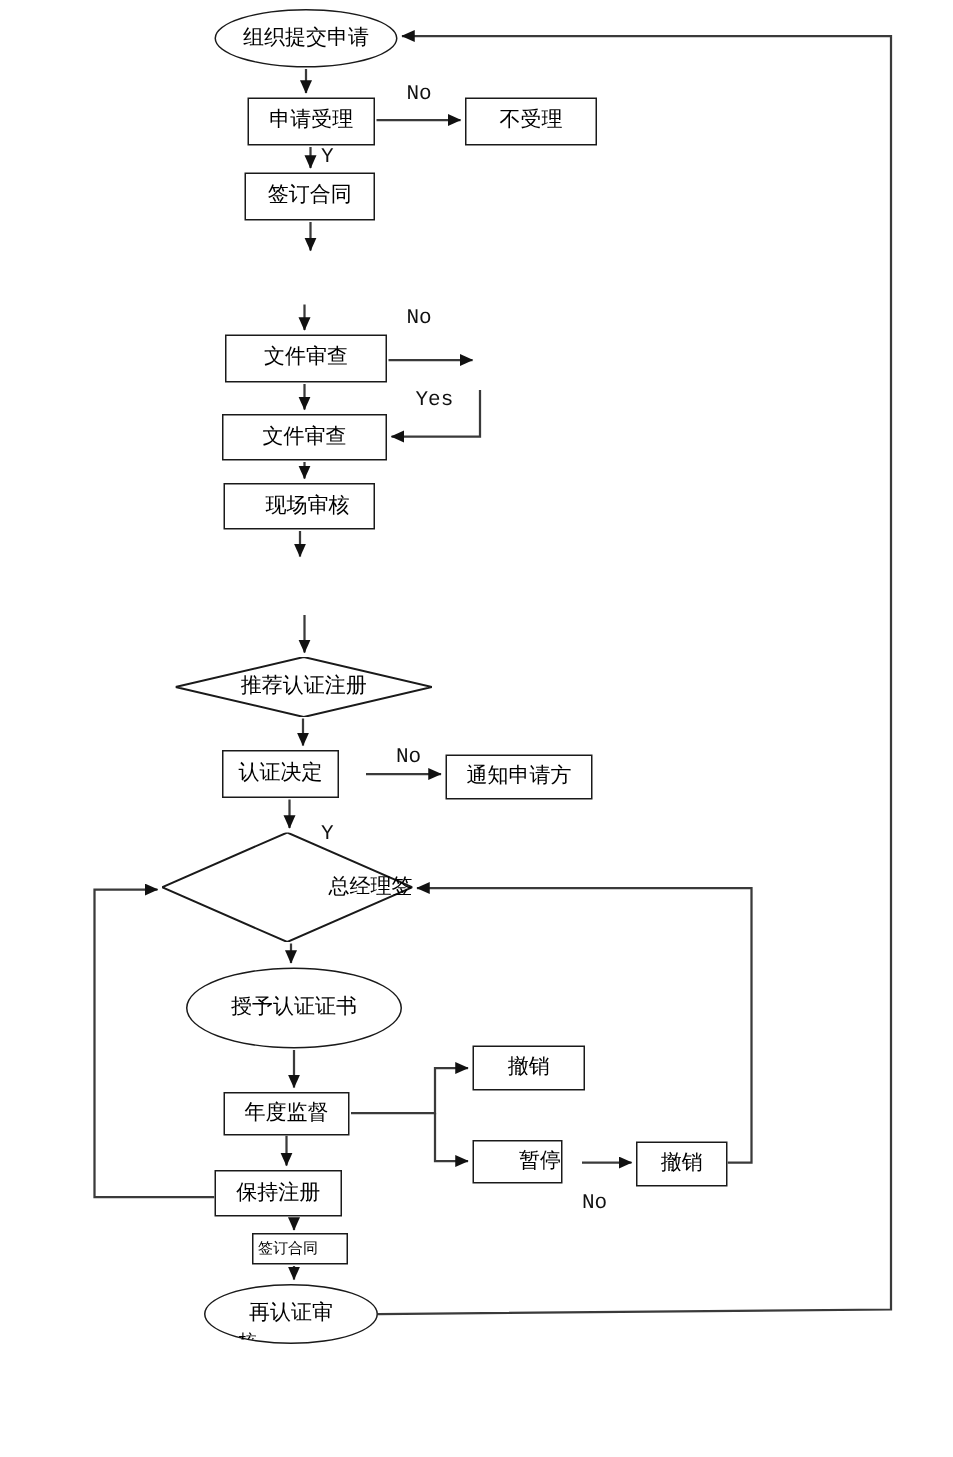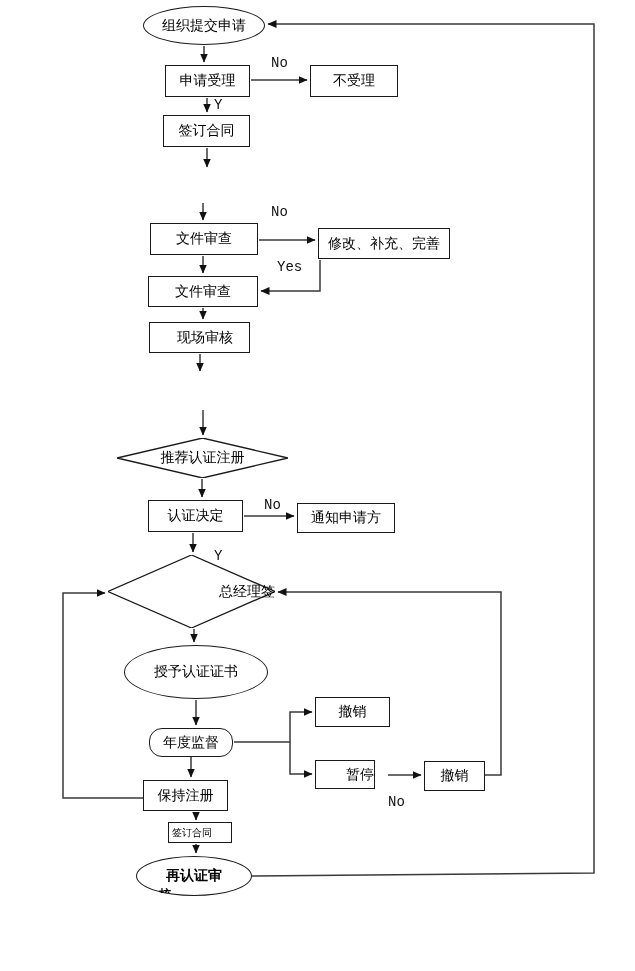--- a/index.html
+++ b/index.html
@@ -93,60 +93,57 @@
 
   <div class="node rect" style="left:163px;top:115px;width:87px;height:32px;">
     <span>签订合同</span>
   </div>
 
 
   <div class="node rect" style="left:150px;top:223px;width:108px;height:32px;">
     <span>文件审查</span>
   </div>
 
-  <div class="node rect" style="left:318px;top:228px;width:132px;height:31px;">
-    <span>修改、补充、完善</span>
-  </div>
 
   <div class="node rect" style="left:148px;top:276px;width:110px;height:31px;">
     <span>文件审查</span>
   </div>
 
   <div class="node rect" style="left:149px;top:322px;width:101px;height:31px;padding-left:11px;">
     <span>现场审核</span>
   </div>
 
 
   <div class="node diamond" style="left:117px;top:438px;width:171px;height:40px;">
     <svg width="171" height="40">
       <polygon points="0,20 85.5,0 171,20 85.5,40" fill="#ffffff" stroke="#1a1a1a" stroke-width="1.3"></polygon>
     </svg>
     <span class="lbl">推荐认证注册</span>
   </div>
 
-  <div class="node rect" style="left:148px;top:500px;width:95px;height:32px;">
+  <div class="node rect" style="left:148px;top:500px;width:78px;height:32px;">
     <span>认证决定</span>
   </div>
 
   <div class="node rect" style="left:297px;top:503px;width:98px;height:30px;">
     <span>通知申请方</span>
   </div>
 
   <div class="node diamond" style="left:108px;top:555px;width:167px;height:73px;justify-content:flex-end;">
     <svg width="167" height="73">
       <polygon points="0,36.5 83.5,0 167,36.5 83.5,73" fill="#ffffff" stroke="#1a1a1a" stroke-width="1.3"></polygon>
     </svg>
     <span class="lbl">总经理签</span>
   </div>
 
   <div class="node ellipse" style="left:124px;top:645px;width:144px;height:54px;">
     <span>授予认证证书</span>
   </div>
 
-  <div class="node rect" style="left:149px;top:728px;width:84px;height:29px;border-radius:13px;">
+  <div class="node rect" style="left:149px;top:728px;width:84px;height:29px;">
     <span>年度监督</span>
   </div>
 
   <div class="node rect" style="left:315px;top:697px;width:75px;height:30px;">
     <span>撤销</span>
   </div>
 
   <div class="node rect" style="left:315px;top:760px;width:60px;height:29px;justify-content:flex-end;">
     <span>暂停</span>
   </div>
@@ -156,21 +153,21 @@
   </div>
 
   <div class="node rect" style="left:143px;top:780px;width:85px;height:31px;">
     <span>保持注册</span>
   </div>
 
   <div class="node rect tiny" style="left:168px;top:822px;width:64px;height:21px;justify-content:flex-start;padding-left:3px;">
     <span>签订合同</span>
   </div>
 
-  <div class="node ellipse" style="left:136px;top:856px;width:116px;height:40px;font-weight:bold;">
+  <div class="node ellipse" style="left:136px;top:856px;width:116px;height:40px;">
     <span>再认证审</span>
     <span class="overflow-char">核</span>
   </div>
 
   <div class="edge-label" style="left:271px;top:55px;">No</div>
   <div class="edge-label" style="left:214px;top:97px;">Y</div>
   <div class="edge-label" style="left:271px;top:204px;">No</div>
   <div class="edge-label" style="left:277px;top:259px;">Yes</div>
   <div class="edge-label" style="left:264px;top:497px;">No</div>
   <div class="edge-label" style="left:214px;top:548px;">Y</div>

